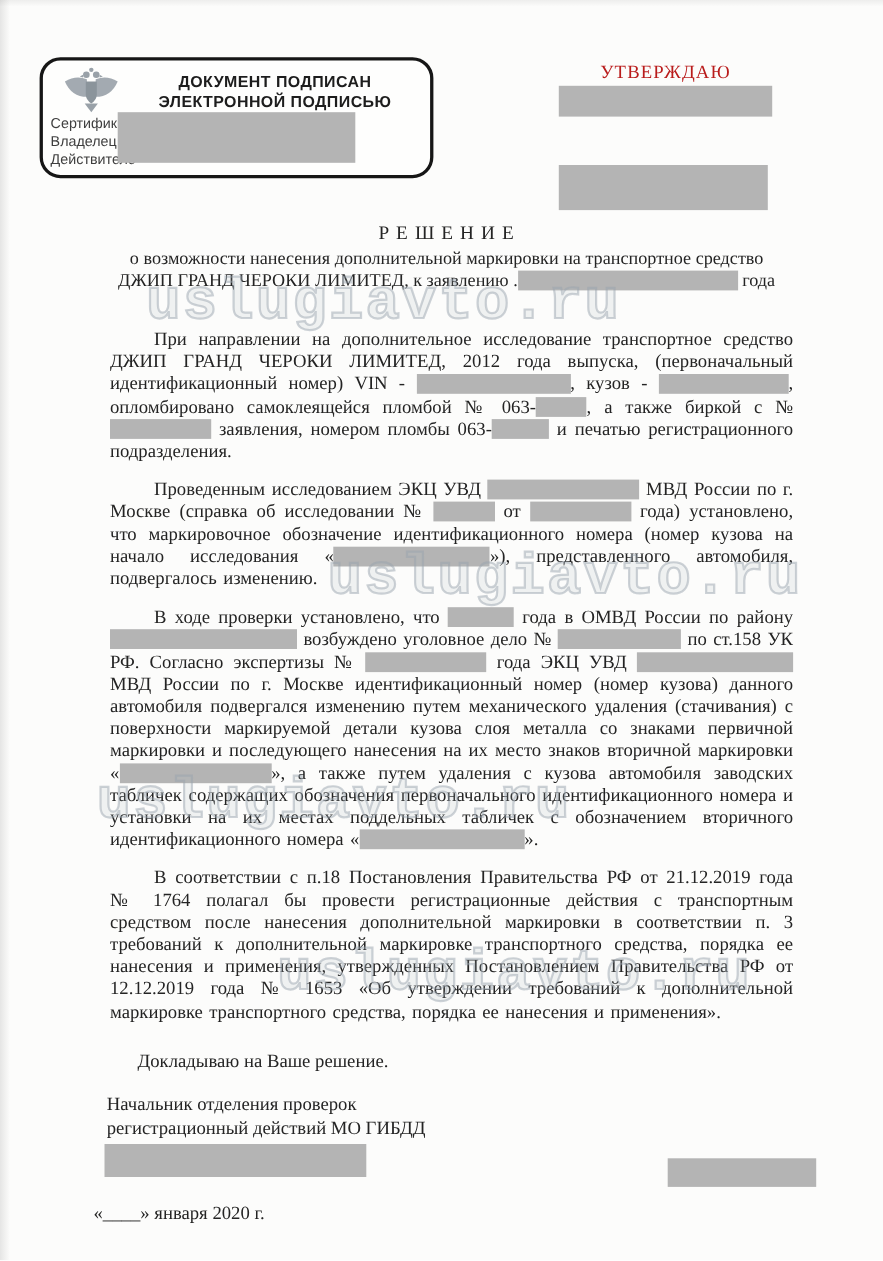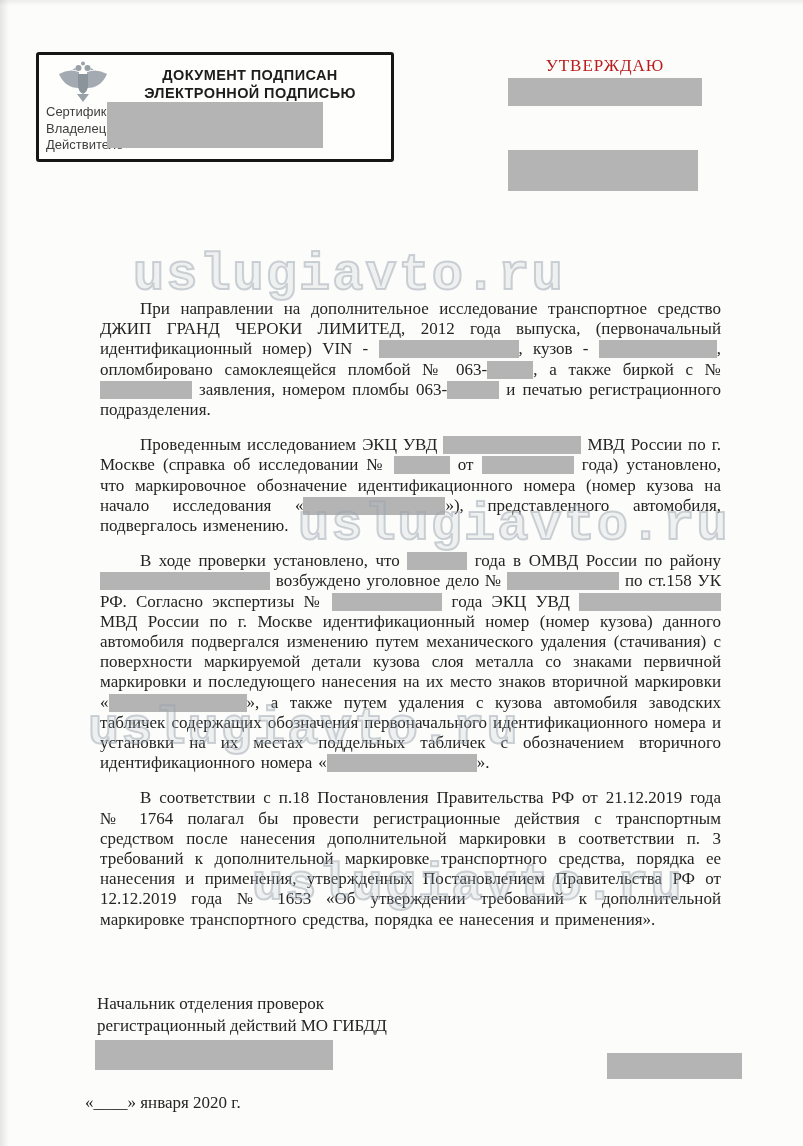--- a/index.html
+++ b/index.html
@@ -13,21 +13,21 @@
     background:linear-gradient(90deg, rgba(110,110,110,0.16), rgba(110,110,110,0)); }
   .edge-t { position:absolute; left:0; top:0; width:100%; height:6px;
     background:linear-gradient(180deg, rgba(110,110,110,0.10), rgba(110,110,110,0)); }
 
   
   .redact { display:inline-block; background:var(--redact,#b4b4b4); height:18px; vertical-align:-4px; }
   .rbox   { position:absolute; background:var(--redact,#b4b4b4); }
 
   
   .stamp { position:absolute; left:36px; top:52px; width:352px; height:104px;
-    border:3px solid #161616; border-radius:3px; background:rgba(255,255,255,0.6); }
+    border:3px solid #161616; border-radius:19px; background:rgba(255,255,255,0.6); }
   .stamp-emblem { position:absolute; left:16px; top:5px; width:56px; height:44px; }
   .stamp-title { position:absolute; left:80px; top:11px; width:262px; text-align:center;
     font-family:"Liberation Sans","DejaVu Sans",sans-serif; font-weight:bold;
     font-size:14.5px; line-height:18px; letter-spacing:.4px; color:#1d1d1d; }
   .stamp-fields { position:absolute; left:7px; top:49px;
     font-family:"Liberation Sans","DejaVu Sans",sans-serif;
     font-size:13px; line-height:16.5px; color:#3e3e3e; white-space:nowrap; }
   .stamp-redact { left:68px; top:47px; width:216px; height:46px; }
 
   
@@ -97,33 +97,39 @@
       <div>Владелец К</div>
       <div>Действителе</div>
     </div>
     <div class="rbox stamp-redact"></div>
   </div>
 
   <div class="approve-label">УТВЕРЖДАЮ</div>
   <div class="rbox appr1"></div>
   <div class="rbox appr2"></div>
 
+  <div class="doc-head">
+    <div class="doc-title">Р Е Ш Е Н И Е</div>
+    <div class="doc-sub">о возможности нанесения дополнительной маркировки на транспортное средство</div>
+    <div class="doc-sub2"><span>ДЖИП ГРАНД ЧЕРОКИ ЛИМИТЕД, к заявлению .</span><span class="redact" style="width: 200px;"></span><span> года</span></div>
+  </div>
 
   <div class="wm wm1">uslugiavto.ru</div>
   <div class="wm wm2">uslugiavto.ru</div>
   <div class="wm wm3">uslugiavto.ru</div>
   <div class="wm wm4">uslugiavto.ru</div>
 
   <div class="body">
     <p class="para"><span>При направлении на дополнительное исследование транспортное средство ДЖИП ГРАНД ЧЕРОКИ ЛИМИТЕД, 2012 года выпуска, (первоначальный идентификационный номер) VIN - </span><span class="redact" style="width: 140px;"></span><span>, кузов - </span><span class="redact" style="width: 118px;"></span><span>, опломбировано самоклеящейся пломбой № 063-</span><span class="redact" style="width: 46px;"></span><span>, а также биркой с № </span><span class="redact" style="width: 92px;"></span><span> заявления, номером пломбы 063-</span><span class="redact" style="width: 52px;"></span><span> и печатью регистрационного подразделения.</span></p>
     <p class="para"><span>Проведенным исследованием ЭКЦ УВД </span><span class="redact" style="width: 138px;"></span><span> МВД России по г. Москве (справка об исследовании № </span><span class="redact" style="width: 56px;"></span><span> от </span><span class="redact" style="width: 92px;"></span><span> года) установлено, что маркировочное обозначение идентификационного номера (номер кузова на начало исследования «</span><span class="redact" style="width: 142px;"></span><span>»), представленного автомобиля, подвергалось изменению.</span></p>
     <p class="para"><span>В ходе проверки установлено, что </span><span class="redact" style="width: 60px;"></span><span> года в ОМВД России по району </span><span class="redact" style="width: 170px;"></span><span> возбуждено уголовное дело № </span><span class="redact" style="width: 112px;"></span><span> по ст.158 УК РФ. Согласно экспертизы № </span><span class="redact" style="width: 110px;"></span><span> года ЭКЦ УВД </span><span class="redact" style="width: 142px;"></span><span> МВД России по г. Москве идентификационный номер (номер кузова) данного автомобиля подвергался изменению путем механического удаления (стачивания) с поверхности маркируемой детали кузова слоя металла со знаками первичной маркировки и последующего нанесения на их место знаков вторичной маркировки «</span><span class="redact" style="width: 138px;"></span><span>», а также путем удаления с кузова автомобиля заводских табличек содержащих обозначения первоначального идентификационного номера и установки на их местах поддельных табличек с обозначением вторичного идентификационного номера «</span><span class="redact" style="width: 150px;"></span><span>».</span></p>
     <p class="para"><span>В соответствии с п.18 Постановления Правительства РФ от 21.12.2019 года № 1764 полагал бы провести регистрационные действия с транспортным средством после нанесения дополнительной маркировки в соответствии п. 3 требований к дополнительной маркировке транспортного средства, порядка ее нанесения и применения, утвержденных Постановлением Правительства РФ от 12.12.2019 года № 1653 «Об утверждении требований к дополнительной маркировке транспортного средства, порядка ее нанесения и применения».</span></p>
   </div>
 
+  <div class="report-line">Докладываю на Ваше решение.</div>
   <div class="signer">
     <div>Начальник отделения проверок</div>
     <div>регистрационный действий МО ГИБДД</div>
   </div>
   <div class="rbox sig-main"></div>
   <div class="rbox sig-small"></div>
   <div class="date-line">«____» января 2020 г.</div>
 </div>
 
 </body></html>

